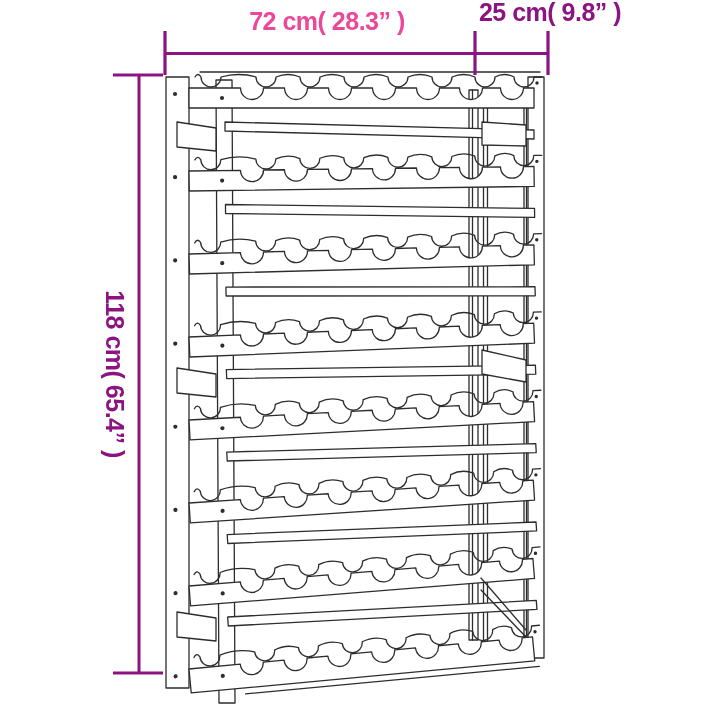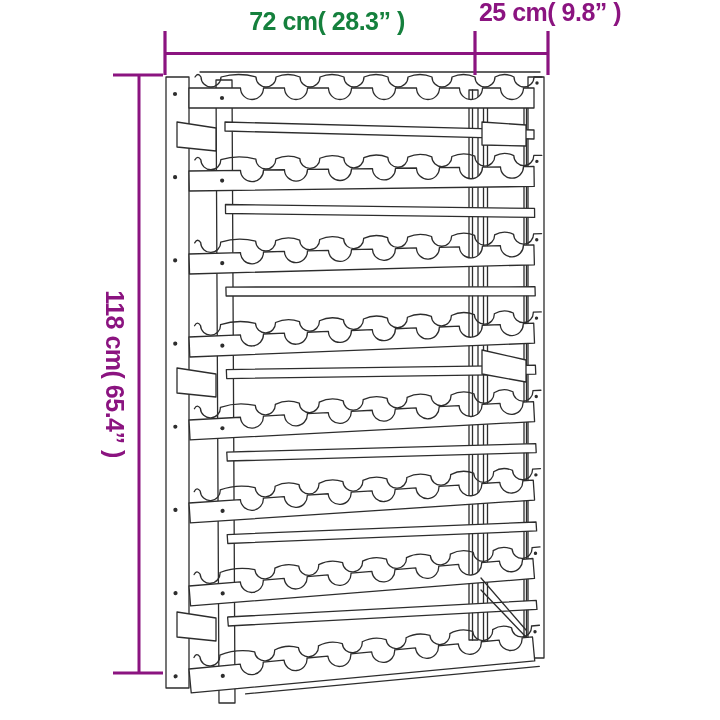--- a/index.html
+++ b/index.html
@@ -113,16 +113,16 @@
         <path d="M482,350 L526,360 L526,382 L482,374 Z" stroke="#2D2D2D" stroke-width="1.3" fill="#ffffff" stroke-linejoin="round"></path>
         <path d="M481,578 L526,630 M481,590 L526,637" stroke="#2D2D2D" stroke-width="1.3" fill="none" stroke-linejoin="round" stroke-linecap="round"></path>
       </g>
       <g>
         <path d="M165,53.5 L548,53.5" stroke="#8B1480" stroke-width="3" fill="none"></path>
         <path d="M165,31 L165,75 M475,31 L475,75 M548,31 L548,75" stroke="#8B1480" stroke-width="3.2" fill="none"></path>
         <path d="M139,75 L139,673" stroke="#8B1480" stroke-width="3" fill="none"></path>
         <path d="M113,75 L163,75 M113,673 L163,673" stroke="#8B1480" stroke-width="3.2" fill="none"></path>
       </g>
     </svg>
-  <div class="dim-label" id="w-label" style="color: #15803d; text-align: center;">72 cm( 28.3” )</div>
+  <div class="dim-label" id="w-label" style="color: #ec4899; text-align: center;">72 cm( 28.3” )</div>
   <div class="dim-label" id="d-label" style="color: rgb(139, 20, 128);">25 cm( 9.8” )</div>
   <div class="dim-label" id="h-label" style="color: rgb(139, 20, 128);">118 cm( 65.4” )</div>
 </div>
 
 </body></html>

